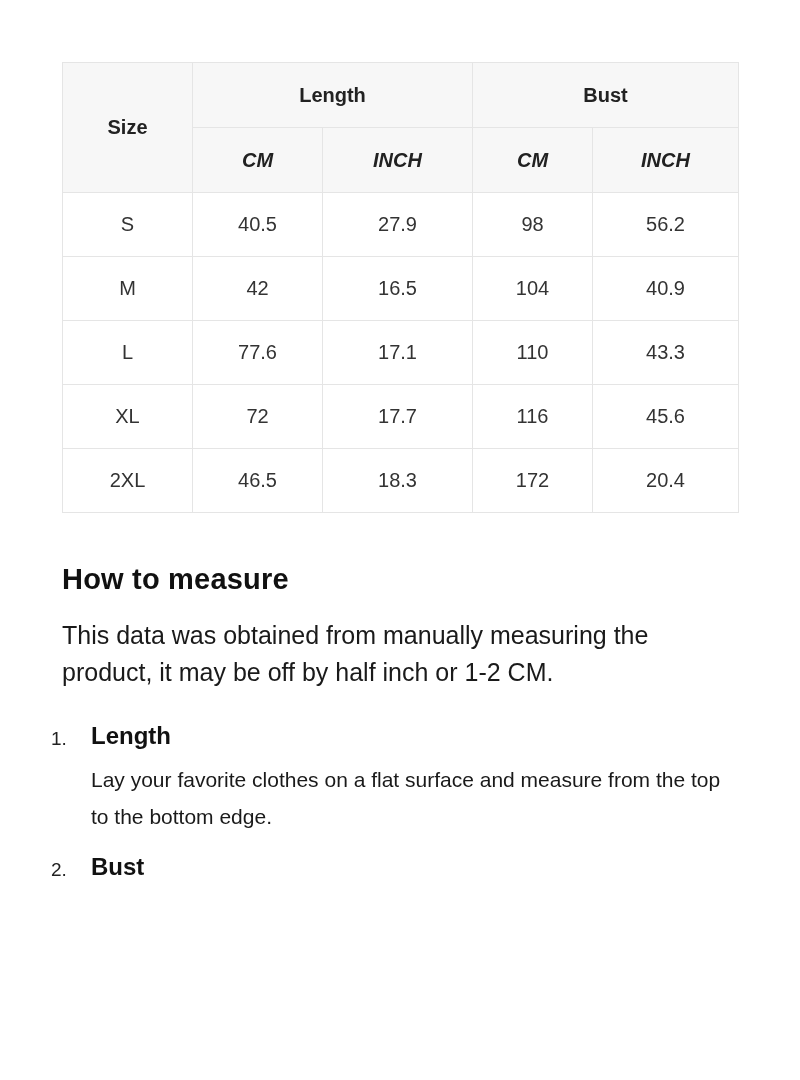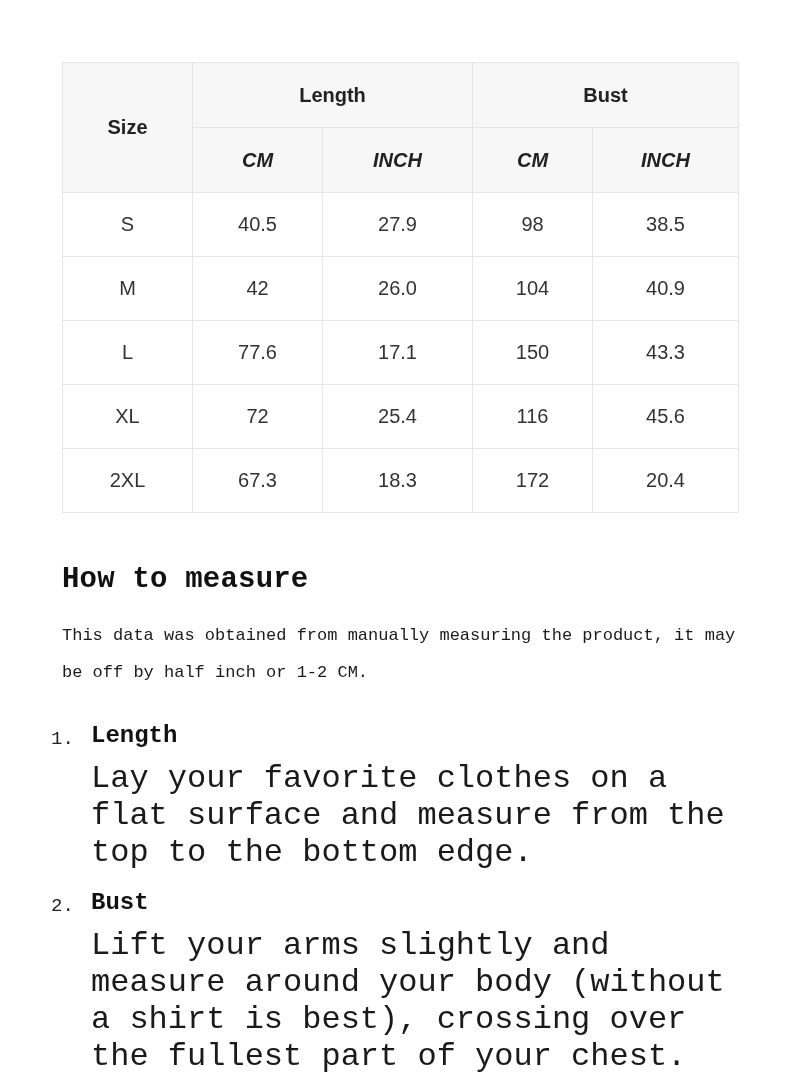--- a/index.html
+++ b/index.html
@@ -50,32 +50,31 @@
   .size-table tbody td {
     height: 64px;
     background: #ffffff;
     color: var(--table-text);
     font-weight: normal;
   }
 
   
   .content {
     margin: 12px 62px;
-    font-family: Liberation Mono, monospace;
   }
   .section-title {
     margin-top: 50px;
     font-size: 29px;
     font-weight: bold;
     color: var(--heading-text);
     letter-spacing: 0.2px;
   }
   .intro-text {
     margin-top: 21px;
-    font-size: 17px;
+    font-size: 25px;
     line-height: 37px;
     color: var(--body-text);
   }
   .measure-list {
     margin-top: 31px;
   }
   .list-item {
     display: flex;
     align-items: flex-start;
   }
@@ -89,21 +88,21 @@
     margin-left: -11px;
   }
   .item-body { flex: 1; }
   .item-title {
     font-size: 24px;
     font-weight: bold;
     color: var(--heading-text);
   }
   .item-description {
     margin-top: 11px;
-    font-size: 32px;
+    font-size: 21px;
     line-height: 37px;
     color: var(--body-text);
   }
 </style>
 </head>
 <body>
 
 <div class="page">
 
   <table class="size-table">
@@ -126,46 +125,46 @@
         <th>CM</th>
         <th>INCH</th>
       </tr>
     </thead>
     <tbody>
       <tr>
         <td>S</td>
         <td>40.5</td>
         <td>27.9</td>
         <td>98</td>
-        <td>38.5</td>
+        <td>56.2</td>
       </tr>
       <tr>
         <td>M</td>
         <td>42</td>
-        <td>26.0</td>
+        <td>16.5</td>
         <td>104</td>
         <td>40.9</td>
       </tr>
       <tr>
         <td>L</td>
         <td>77.6</td>
         <td>17.1</td>
-        <td>150</td>
+        <td>110</td>
         <td>43.3</td>
       </tr>
       <tr>
         <td>XL</td>
         <td>72</td>
-        <td>25.4</td>
+        <td>17.7</td>
         <td>116</td>
         <td>45.6</td>
       </tr>
       <tr>
         <td>2XL</td>
-        <td>67.3</td>
+        <td>46.5</td>
         <td>18.3</td>
         <td>172</td>
         <td>20.4</td>
       </tr>
     </tbody>
   </table>
 
   <div class="content">
     <h2 class="section-title">How to measure</h2>
     <p class="intro-text">This data was obtained from manually measuring the product, it may be off by half inch or 1-2 CM.</p>
@@ -175,19 +174,18 @@
         <span class="item-number">1.</span>
         <div class="item-body">
           <div class="item-title">Length</div>
           <div class="item-description">Lay your favorite clothes on a flat surface and measure from the top to the bottom edge.</div>
         </div>
       </div>
       <div class="list-item">
         <span class="item-number">2.</span>
         <div class="item-body">
           <div class="item-title">Bust</div>
-          <div class="item-description">Lift your arms slightly and measure around your body (without a shirt is best), crossing over the fullest part of your chest.</div>
         </div>
       </div>
     </div>
   </div>
 
 </div>
 
 </body></html>

